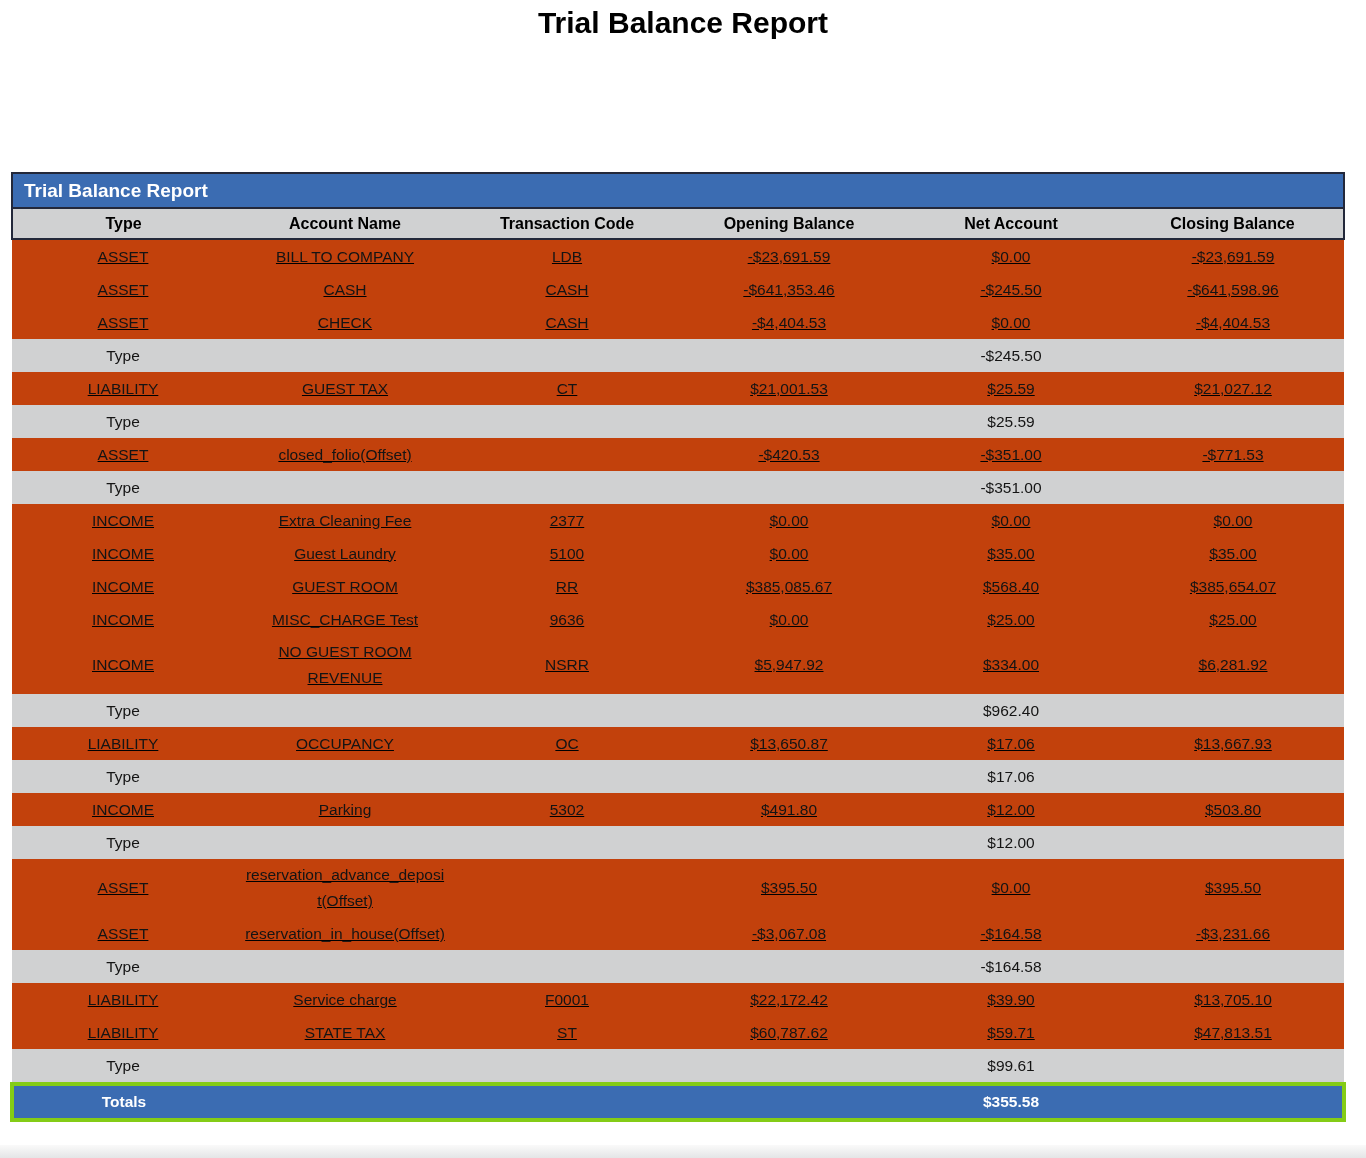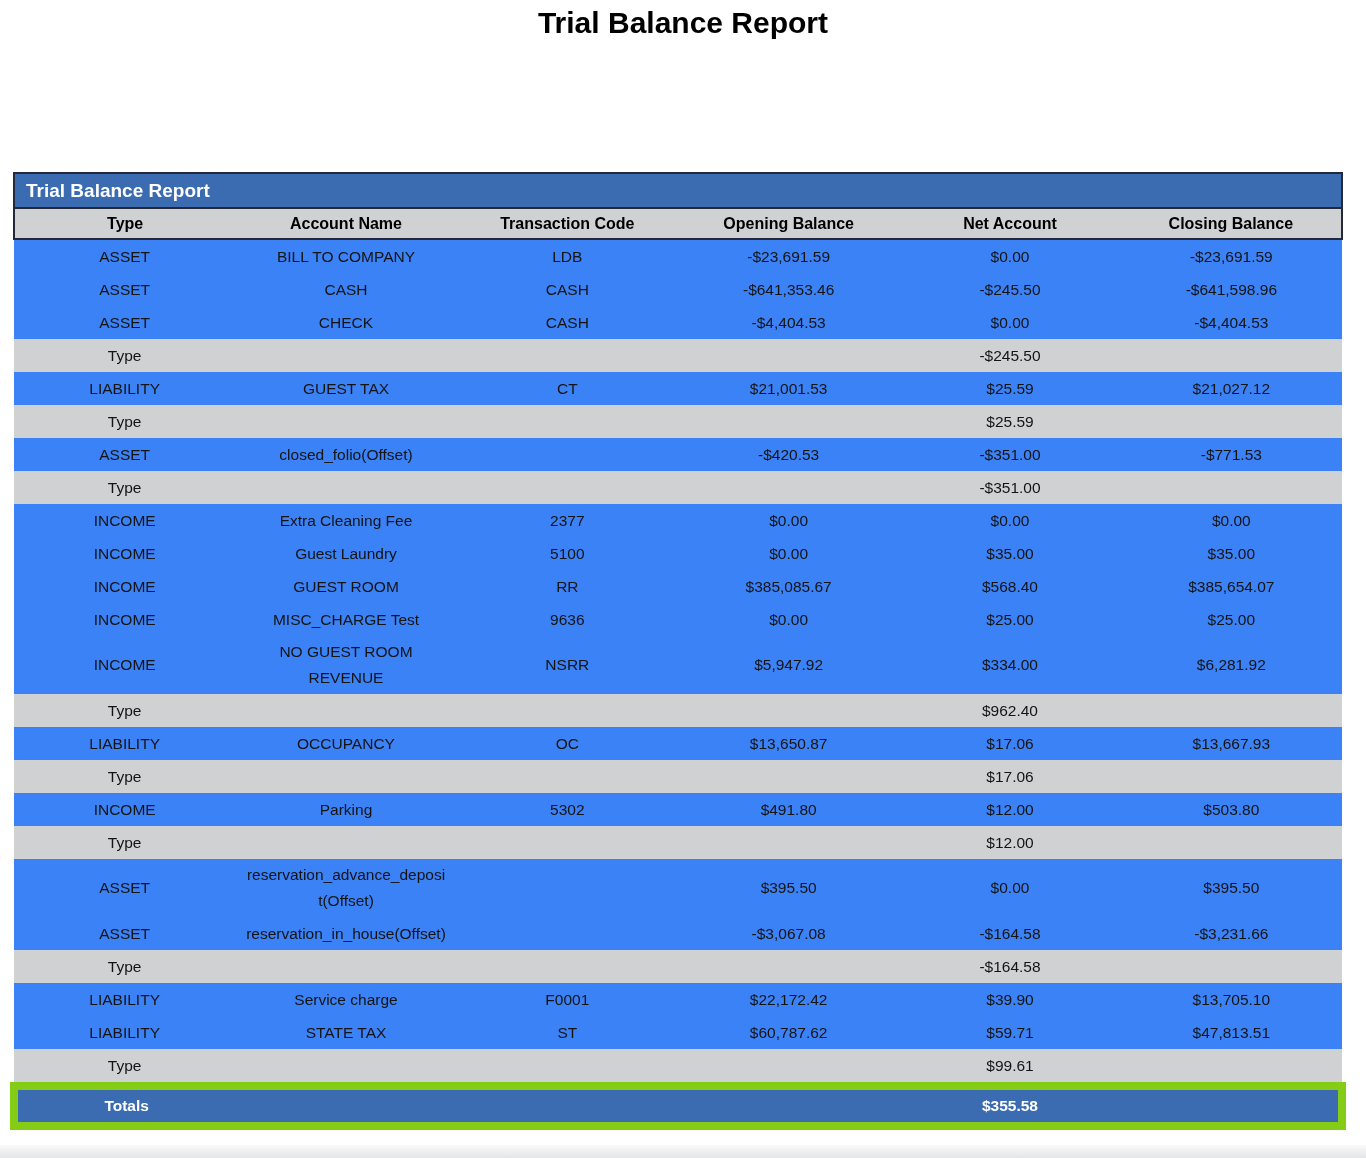--- a/index.html
+++ b/index.html
@@ -58,27 +58,27 @@
   tbody td {
     font-size: 15.5px;
     color: #141414;
     text-align: center;
     padding: 3px 10px;
     line-height: 26px;
     vertical-align: middle;
     overflow-wrap: break-word;
     word-wrap: break-word;
   }
-  tr.data { background: #3b82f6; }
+  tr.data { background: #c2410c; text-decoration: underline; }
   tr.data td { height: 27px; }
   tr.subtotal { background: var(--rowgray, #d0d1d2); }
   tr.subtotal td { height: 27px; }
   tr.totals {
     background: var(--accent, #3b6cb2);
-    border: 8px solid #84cc16;
+    border: 4px solid #84cc16;
   }
   tr.totals td {
     color: #ffffff;
     font-weight: 700;
     height: 25px;
   }
   .bottom-strip {
     position: absolute;
     left: 0;
     bottom: 0;

